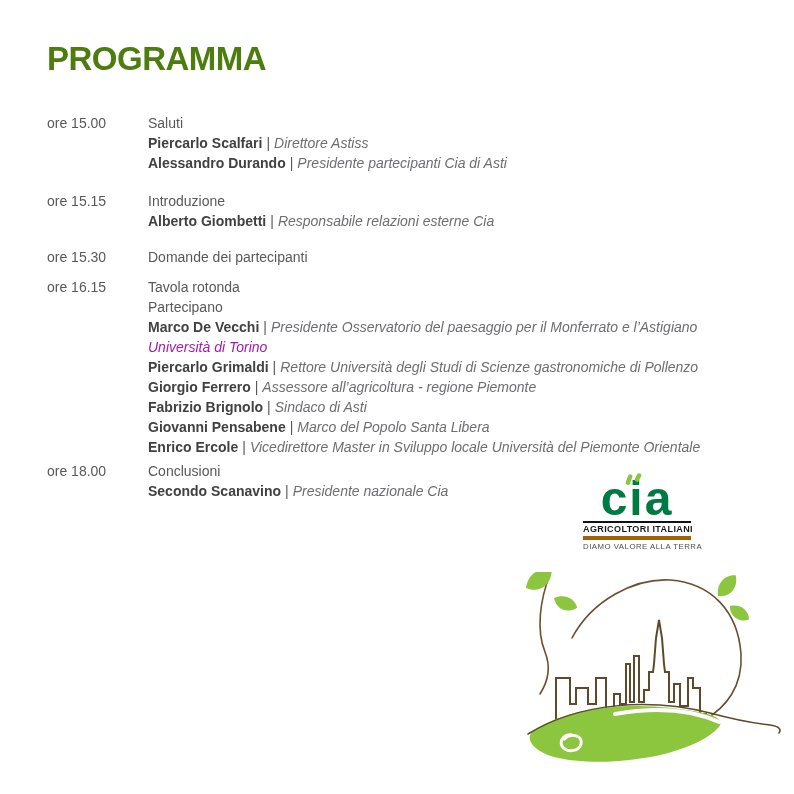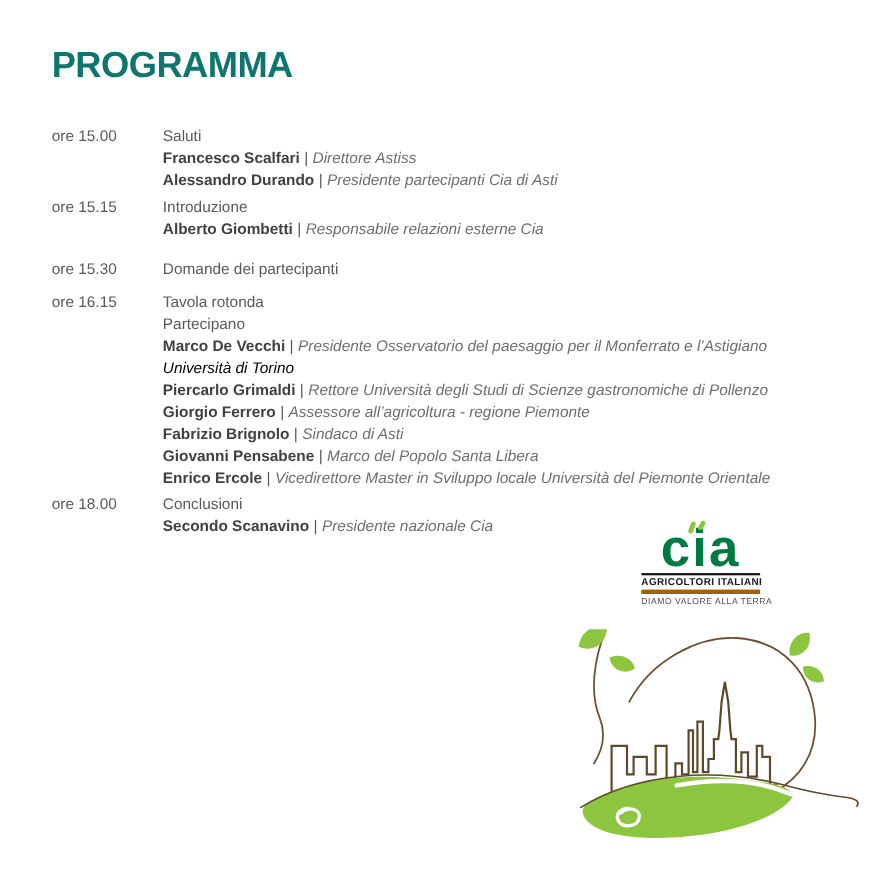--- a/index.html
+++ b/index.html
@@ -4,38 +4,38 @@
 <style>
   html,body{margin:0;padding:0;}
   body{
     width:794px;height:794px;background:#ffffff;position:relative;overflow:hidden;
     font-family:"Liberation Sans","DejaVu Sans",sans-serif;
     -webkit-font-smoothing:antialiased;
   }
   .page-title{
     position:absolute;left:47px;top:40px;
     font-size:33px;font-weight:700;letter-spacing:-0.5px;
-    color:#0f766e;margin:0;
+    color:#4d7c0f;margin:0;
   }
   .schedule{
     position:absolute;left:47px;top:113px;width:732px;
     font-size:14px;line-height:20px;color:#58595B;
   }
   .sec{display:flex;}
-  .sec.s2{margin-top:5px;}
+  .sec.s2{margin-top:18px;}
   .sec.s3{margin-top:16px;}
   .sec.s4{margin-top:10px;}
   .sec.s5{margin-top:4px;}
   .time{width:101px;flex:0 0 101px;color:#58595B;}
   .content{flex:1;}
   .line{white-space:nowrap;}
   .nm{font-weight:700;color:#414042;}
   .sep{color:#58595B;margin:0 4px;}
   .role{font-style:italic;color:#6D6E71;}
-  .it{font-style:italic;color:#000000;}
+  .it{font-style:italic;color:#a21caf;}
   .logo-block{
     position:absolute;left:583px;top:473px;width:108px;text-align:center;
   }
   .logo-mark{display:block;margin:0 auto;}
   .logo-tag1{
     margin-top:2px;border-top:2px solid #111111;border-bottom:4px solid #a16207;
     padding:1px 0 2px;font-size:9px;font-weight:700;letter-spacing:0.4px;color:#1a1a1a;
     white-space:nowrap;
   }
   .logo-tag2{
@@ -47,21 +47,21 @@
 <body>
 
 <h1 class="page-title">PROGRAMMA</h1>
 
 <div class="schedule">
 
   <div class="sec s1">
     <div class="time">ore 15.00</div>
     <div class="content">
       <div class="line">Saluti</div>
-      <div class="line"><span class="nm">Francesco Scalfari</span><span class="sep">|</span><span class="role">Direttore Astiss</span></div>
+      <div class="line"><span class="nm">Piercarlo Scalfari</span><span class="sep">|</span><span class="role">Direttore Astiss</span></div>
       <div class="line"><span class="nm">Alessandro Durando</span><span class="sep">|</span><span class="role">Presidente partecipanti Cia di Asti</span></div>
     </div>
   </div>
 
   <div class="sec s2">
     <div class="time">ore 15.15</div>
     <div class="content">
       <div class="line">Introduzione</div>
       <div class="line"><span class="nm">Alberto Giombetti</span><span class="sep">|</span><span class="role">Responsabile relazioni esterne Cia</span></div>
     </div>

